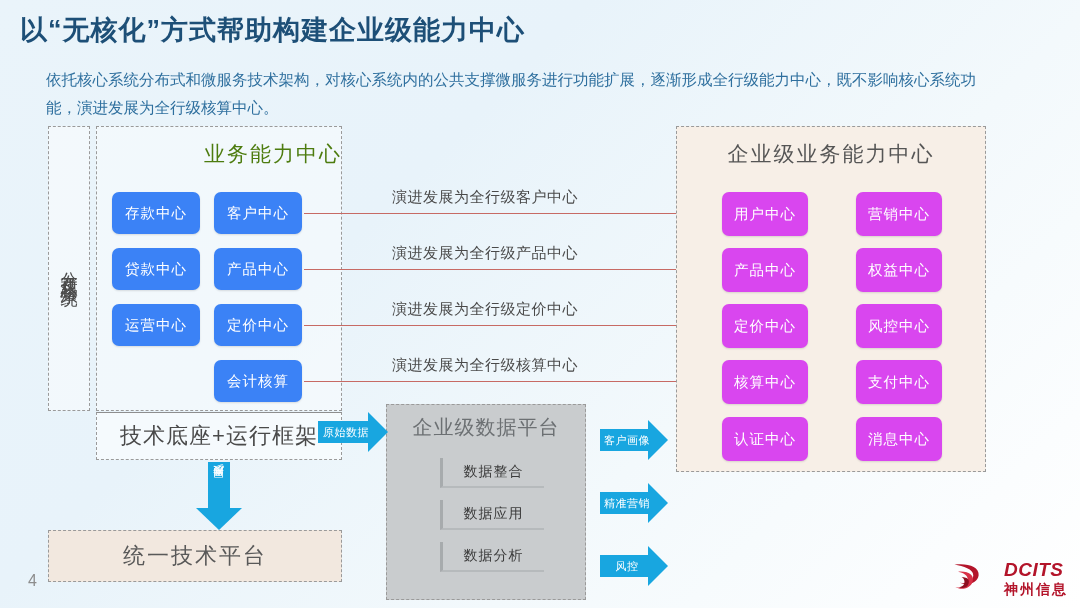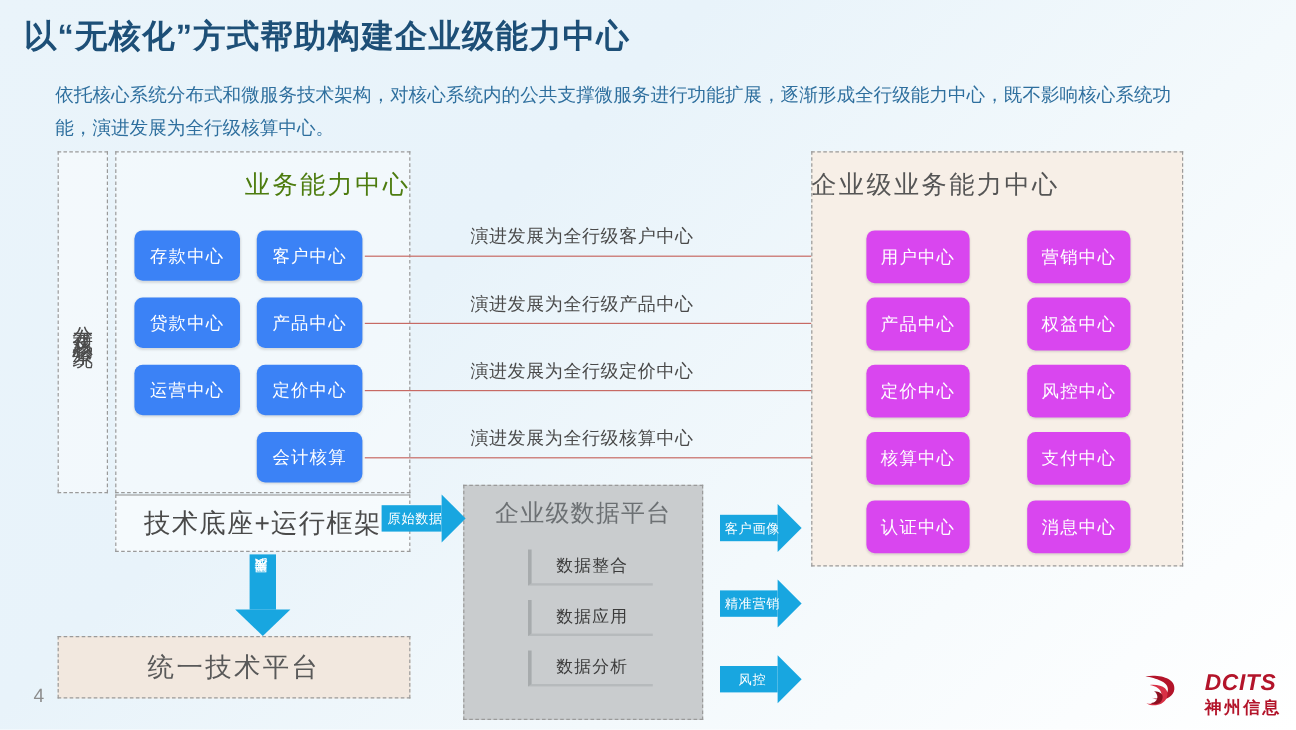--- a/index.html
+++ b/index.html
@@ -57,21 +57,21 @@
   }
   #unified-platform-label{
     position:absolute;left:48px;top:530px;width:294px;height:52px;
     display:flex;align-items:center;justify-content:center;
     font-size:22px;color:#595959;letter-spacing:2px;
   }
 
   
   #enterprise-box{left:676px;top:126px;width:310px;height:346px;background:#f7efe7;}
   #enterprise-title{
-    position:absolute;left:676px;top:140px;width:310px;text-align:left;
+    position:absolute;left:676px;top:140px;width:310px;text-align:center;
     font-size:21px;color:#555;letter-spacing:2px;
   }
   .greenbox{
     position:absolute;border-radius:7px;background:#d946ef;
     color:#ffffff;font-size:14.5px;letter-spacing:1px;
     display:flex;align-items:center;justify-content:center;
     box-shadow:0 1px 2px rgba(0,0,0,.12);
   }
 
   
@@ -129,21 +129,21 @@
 
   
   .rarrow .body{left:0;top:9px;height:22px;}
   .rarrow .head{top:0;height:0;width:0;
     border-top:20px solid transparent;border-bottom:20px solid transparent;
     border-left:20px solid #18a6e0;}
   .rarrow .lbl{left:4px;top:10px;height:20px;}
 
   
   #page-number{position:absolute;left:28px;top:572px;font-size:16px;color:#8d8d8d;}
-  #logo{position:absolute;right:12px;bottom:12px;display:flex;gap:19px;}
+  #logo{position:absolute;right:12px;bottom:12px;display:flex;align-items:center;gap:19px;}
   #logo-mark{width:36px;height:34px;}
   #logo-text{display:flex;flex-direction:column;line-height:1;}
   #logo-en{font-size:19px;font-weight:bold;color:#b3142a;letter-spacing:.5px;font-style:italic;}
   #logo-cn{font-size:14px;font-weight:bold;color:#b3142a;letter-spacing:2px;margin-top:3px;}
 </style>
 </head>
 <body>
 
 <div class="slide">
 

